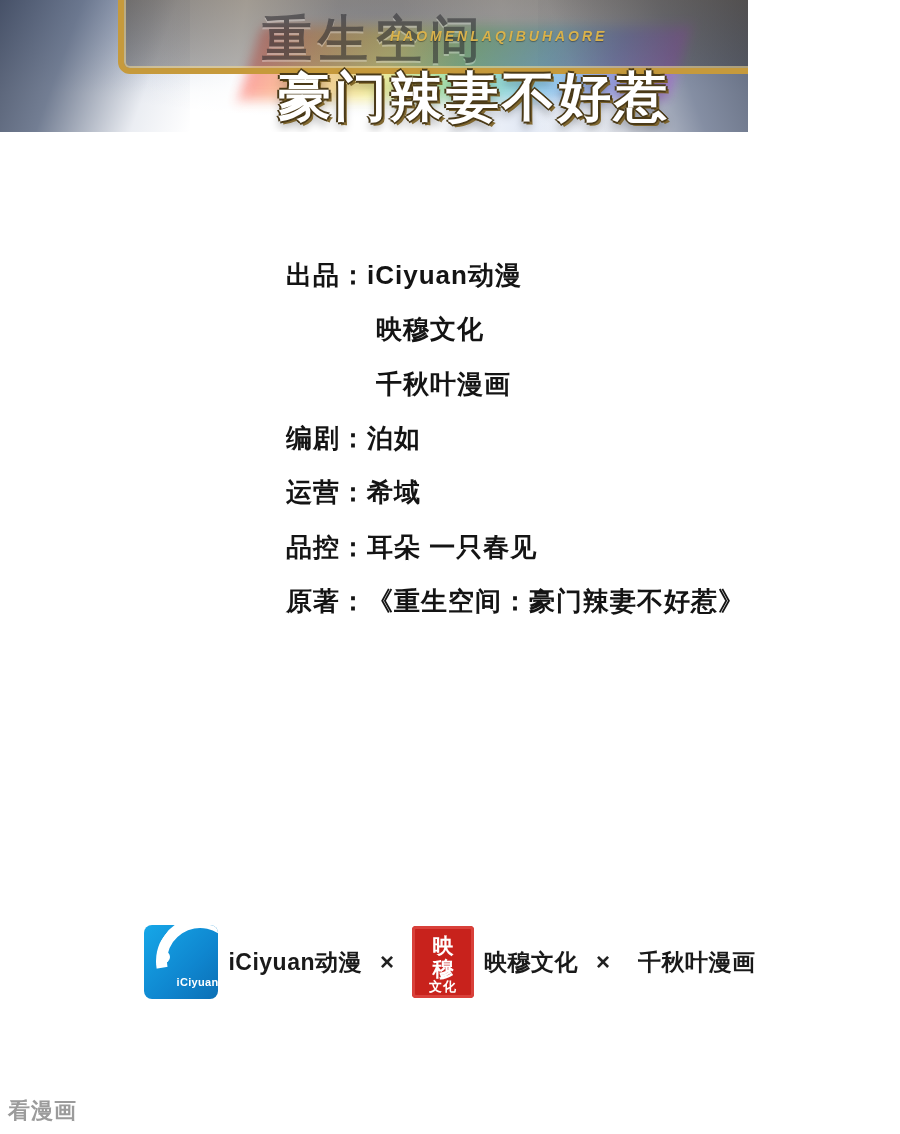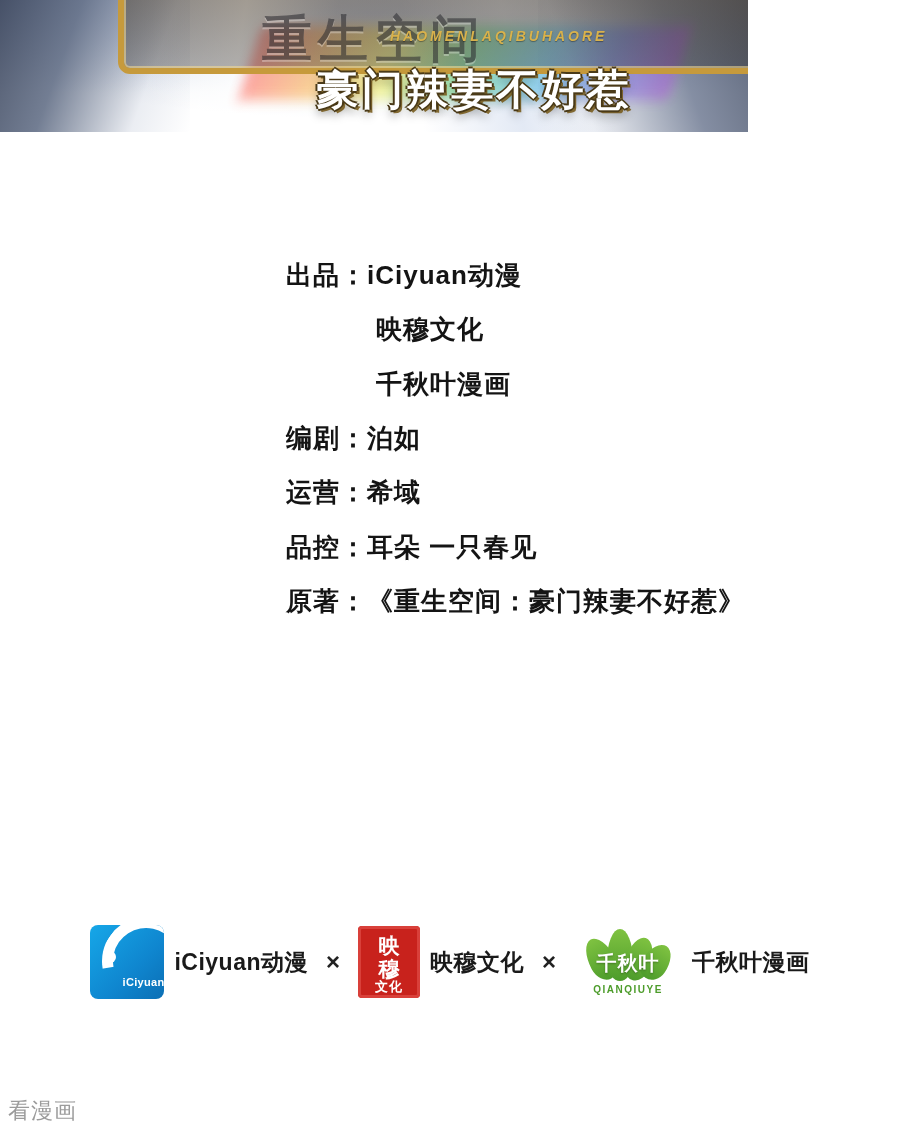--- a/index.html
+++ b/index.html
@@ -94,21 +94,21 @@
     font-weight: bold;
     font-style: italic;
     text-shadow: 0 1px 1px rgba(0,0,0,.35);
     white-space: nowrap;
   }
   .banner-subtitle {
     position: absolute;
     left: 0; right: 0; top: 62px;
     text-align: center;
     padding-left: 200px;
-    font-size: 42px;
+    font-size: 53px;
     font-weight: bold;
     letter-spacing: 3px;
     color: #ffffff;
     text-shadow:
       2px 0 0 #4a3a18, -2px 0 0 #4a3a18, 0 2px 0 #4a3a18, 0 -2px 0 #4a3a18,
       3px 3px 0 rgba(120,92,30,.9), 0 6px 10px rgba(0,0,0,.35);
     white-space: nowrap;
   }
 
   
@@ -264,21 +264,21 @@
     color: #4d9c2b;
     letter-spacing: 1.5px;
   }
 
   
   .watermark {
     position: absolute;
     left: 8px;
     bottom: 8px;
     font-size: 22px;
-    font-weight: normal;
+    font-weight: bold;
     color: #9b9b9b;
     letter-spacing: 1px;
   }
 </style>
 </head>
 <body>
 
 <div class="banner">
   <div class="banner-streaks"></div>
   <div class="banner-dark-left"></div>
@@ -347,26 +347,18 @@
       <div class="seal-ch s1">映</div>
       <div class="seal-ch s2">穆</div>
       <div class="seal-ch s3">文化</div>
     </div>
     <div class="logo-text">映穆文化</div>
   </div>
 
   <div class="logo-sep">×</div>
 
   <div class="logo-group">
-    <div class="mark-leaf">
-      <div class="leaf l1"></div>
-      <div class="leaf l2"></div>
-      <div class="leaf l3"></div>
-      <div class="leaf l4"></div>
-      <div class="leaf-word">千秋叶</div>
-      <div class="leaf-py">QIANQIUYE</div>
-    </div>
     <div class="logo-text">千秋叶漫画</div>
   </div>
 
 </div>
 
 <div class="watermark">看漫画</div>
 
 </body></html>

